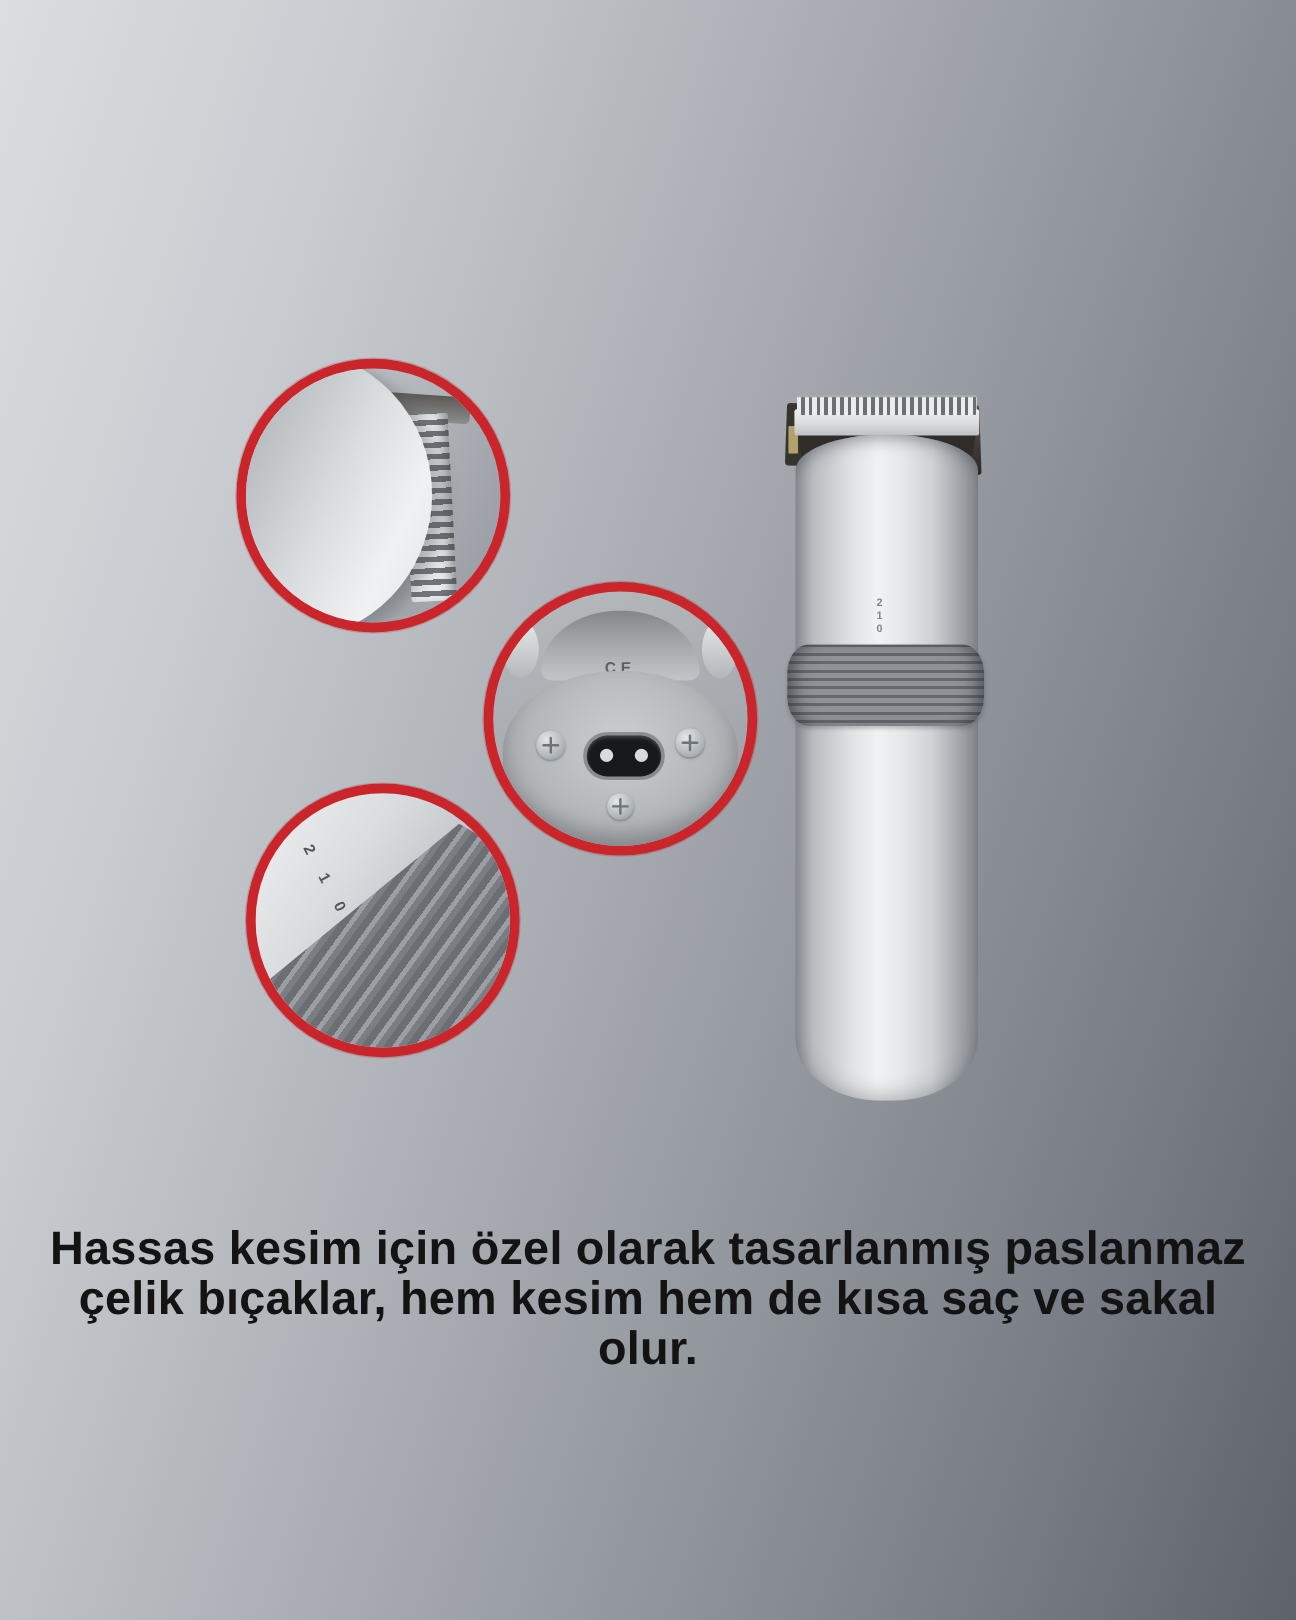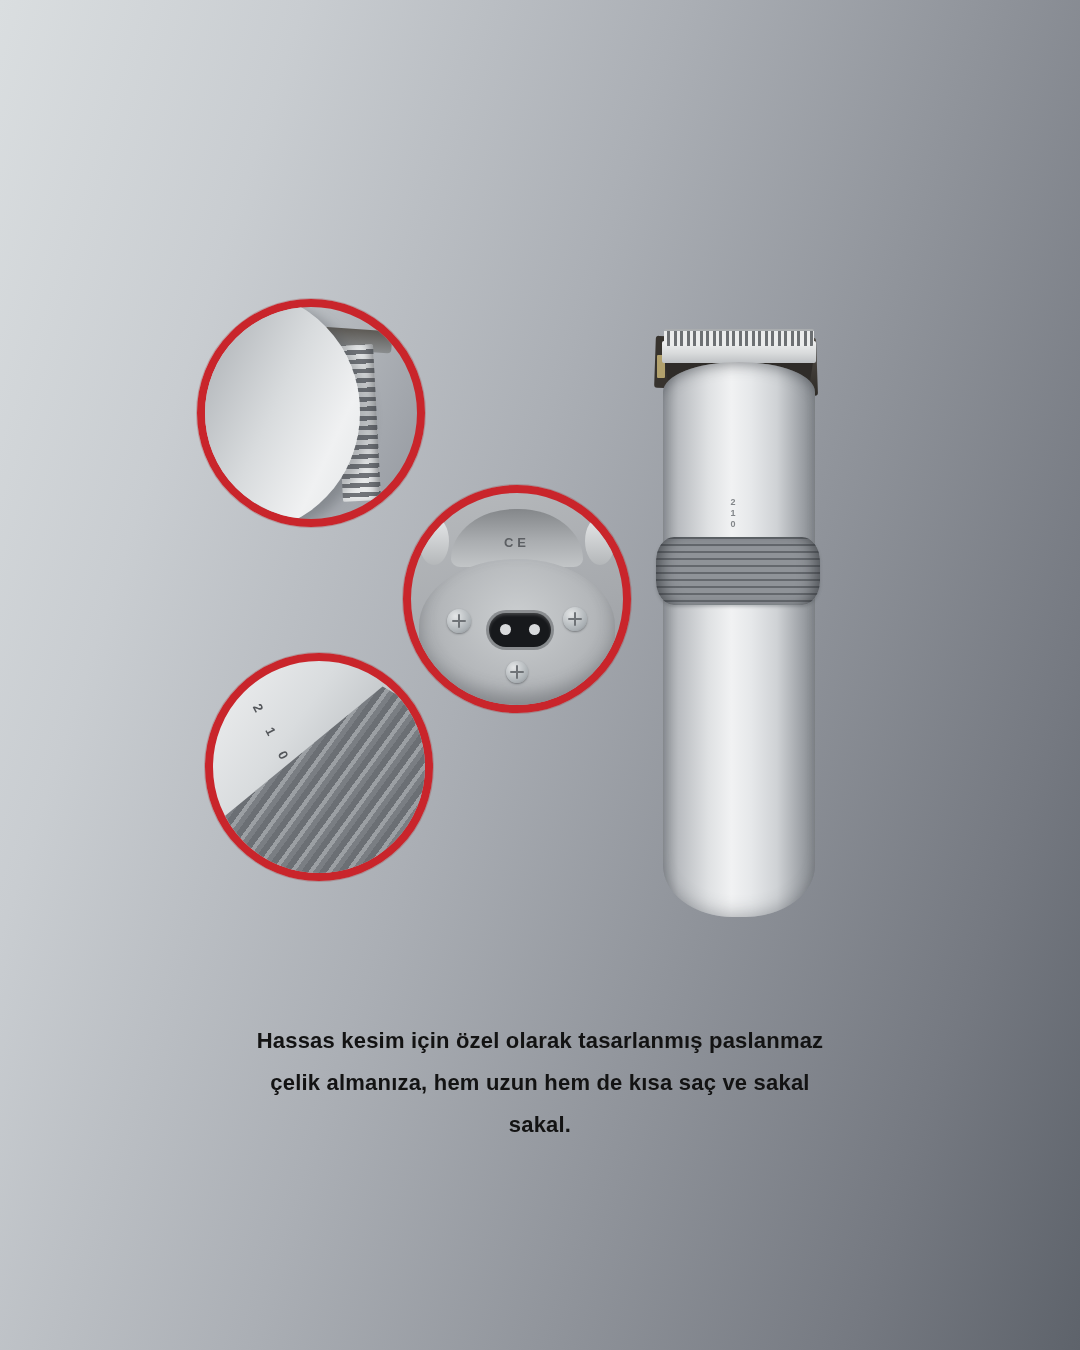--- a/index.html
+++ b/index.html
@@ -49,21 +49,21 @@
     background:linear-gradient(115deg,#878b90 0%,#b3b7bb 30%,#d8dbdd 58%,#f0f1f2 80%,#e0e3e4 100%);
     box-shadow:10px 5px 12px rgba(70,74,80,.35);}
 
   
   .c2-hl{width:30px; height:48px; border-radius:50%;
     background:linear-gradient(180deg,#eceeef,#b5b8ba); opacity:.9; top:24px;}
   .c2-hl.left{left:8px;} .c2-hl.right{left:174px;}
   .c2-dome{left:40px; top:16px; width:132px; height:58px;
     border-radius:66px 66px 10px 10px / 52px 52px 8px 8px;
     background:linear-gradient(180deg,#84878a 0%,#aaadb0 55%,#c2c5c7 100%);}
-  .c2-ce{position:absolute; left:0; right:0; bottom:17px; text-align:center;
+  .c2-ce{position:absolute; left:0; right:0; bottom:3px; text-align:center;
     font-size:13px; font-weight:700; color:#5c5f63; letter-spacing:4px;}
   .c2-base{left:8px; top:66px; width:196px; height:146px; border-radius:50%/46%;
     background:radial-gradient(ellipse at 50% 40%, #cbced0 0%, #b4b7ba 55%, #94979b 100%);
     box-shadow:inset 0 -10px 16px rgba(70,73,77,.35);}
   .c2-socket{left:78px; top:120px; width:62px; height:34px; background:#17191c; border-radius:17px;
     box-shadow:0 0 0 3px rgba(100,103,107,.6), inset 0 2px 3px rgba(255,255,255,.18);}
   .c2-pin{position:absolute; top:11px; width:11px; height:11px; border-radius:50%; background:#d8dadc;}
   .c2-pin.left{left:11px;} .c2-pin.right{right:11px;}
   .screw{width:24px; height:24px; border-radius:50%;
     background:radial-gradient(circle at 35% 30%, #e4e6e7, #aab0b4 70%, #83878c);
@@ -77,21 +77,21 @@
 
   
   .c3-marking{left:50px; top:40px; transform:rotate(62deg); transform-origin:left top;
     font-size:13px; font-weight:700; color:#54575b; letter-spacing:8px; white-space:nowrap;}
   .c3-ribs{left:0; top:0; width:212px; height:212px;
     background:repeating-linear-gradient(126deg,#6b6f74 0 6px,#9b9fa3 6px 10px,#7a7e83 10px 15px);
     clip-path:polygon(80% 12%, 115% 32%, 115% 115%, -15% 115%, -15% 90%);}
 
   
   .caption{left:0; top:1020px; width:1080px; text-align:center;}
-  .caption-line{font-size:22px; line-height:42px; font-weight:700; color:#131313; letter-spacing:.2px;}
+  .caption-line{font-size:39px; line-height:42px; font-weight:700; color:#131313; letter-spacing:.2px;}
 </style>
 </head>
 <body>
 
 <div class="canvas">
 
   <div>
     <div class="abs head-wedge-left"></div>
     <div class="abs head-chip"></div>
     <div class="abs head-wedge-right"></div>
@@ -133,17 +133,17 @@
     <div class="abs c3-marking">
       <span>2</span>
       <span>1</span>
       <span>0</span>
     </div>
     <div class="abs c3-ribs"></div>
   </div>
 
   <div class="abs caption">
     <div class="caption-line">Hassas kesim için özel olarak tasarlanmış paslanmaz</div>
-    <div class="caption-line">çelik almanıza, hem uzun hem de kısa saç ve sakal</div>
-    <div class="caption-line">sakal.</div>
+    <div class="caption-line">çelik bıçaklar, hem kesim hem de kısa saç ve sakal</div>
+    <div class="caption-line">olur.</div>
   </div>
 
 </div>
 
 </body></html>

